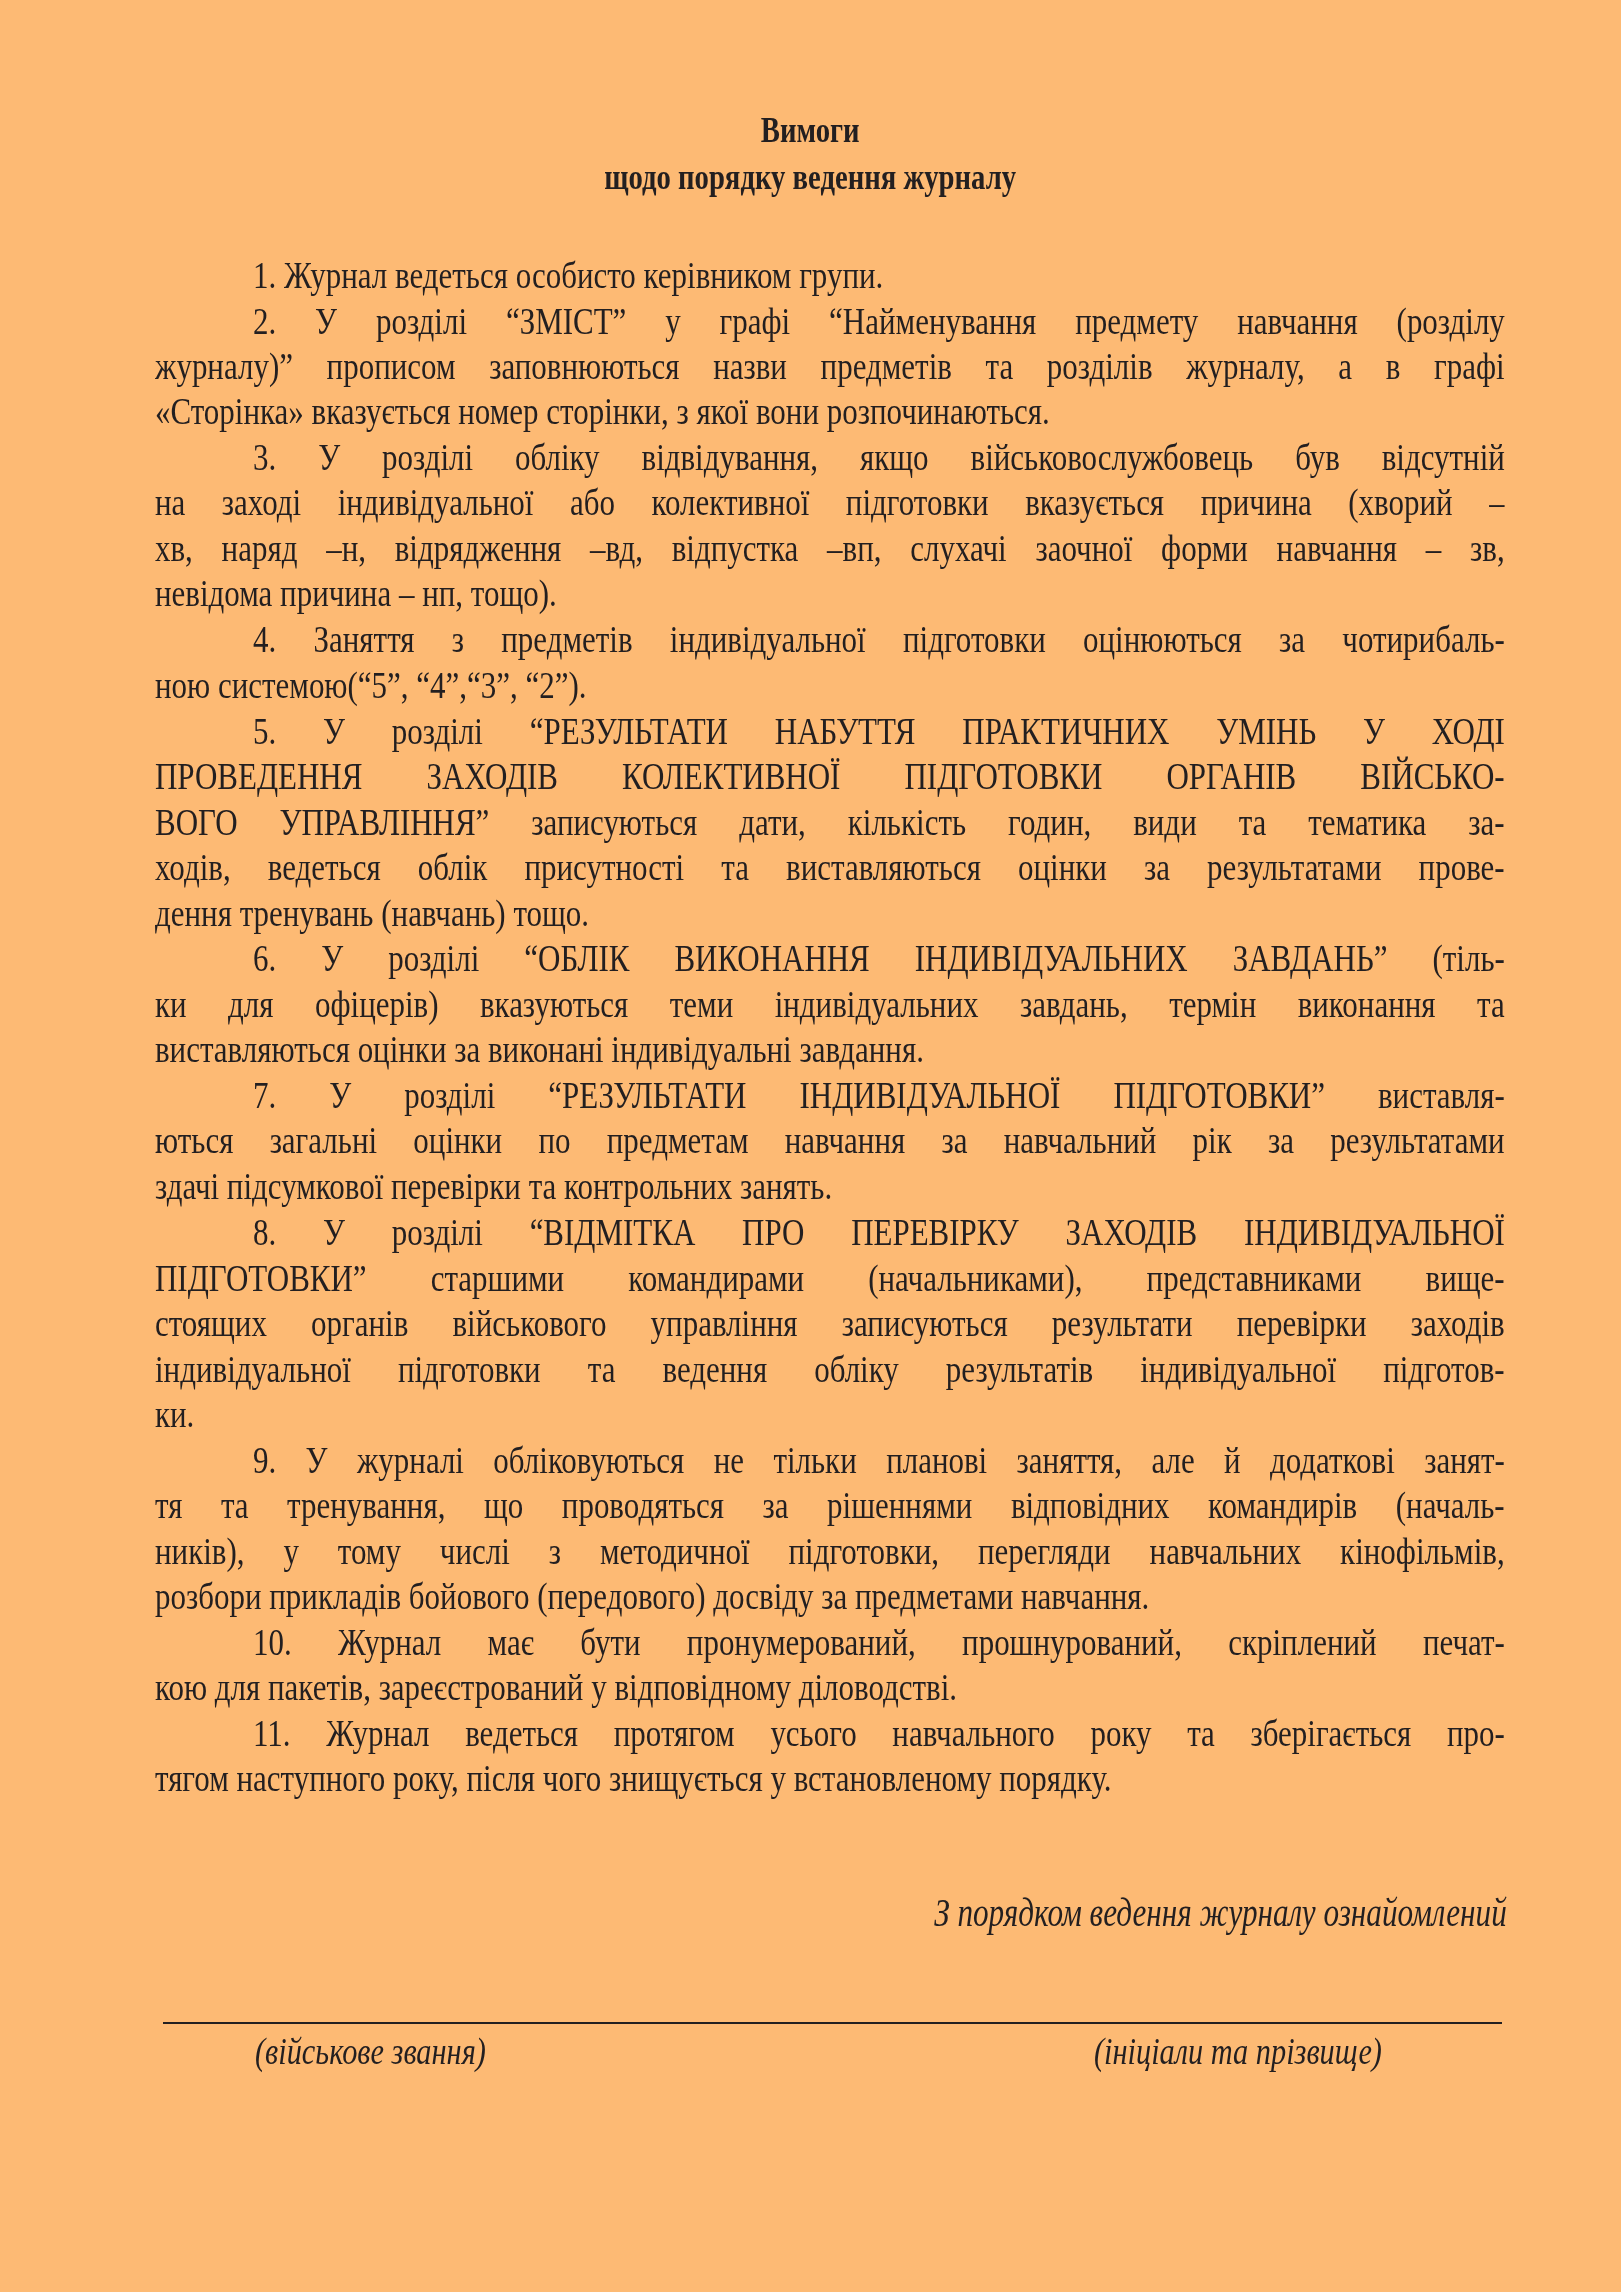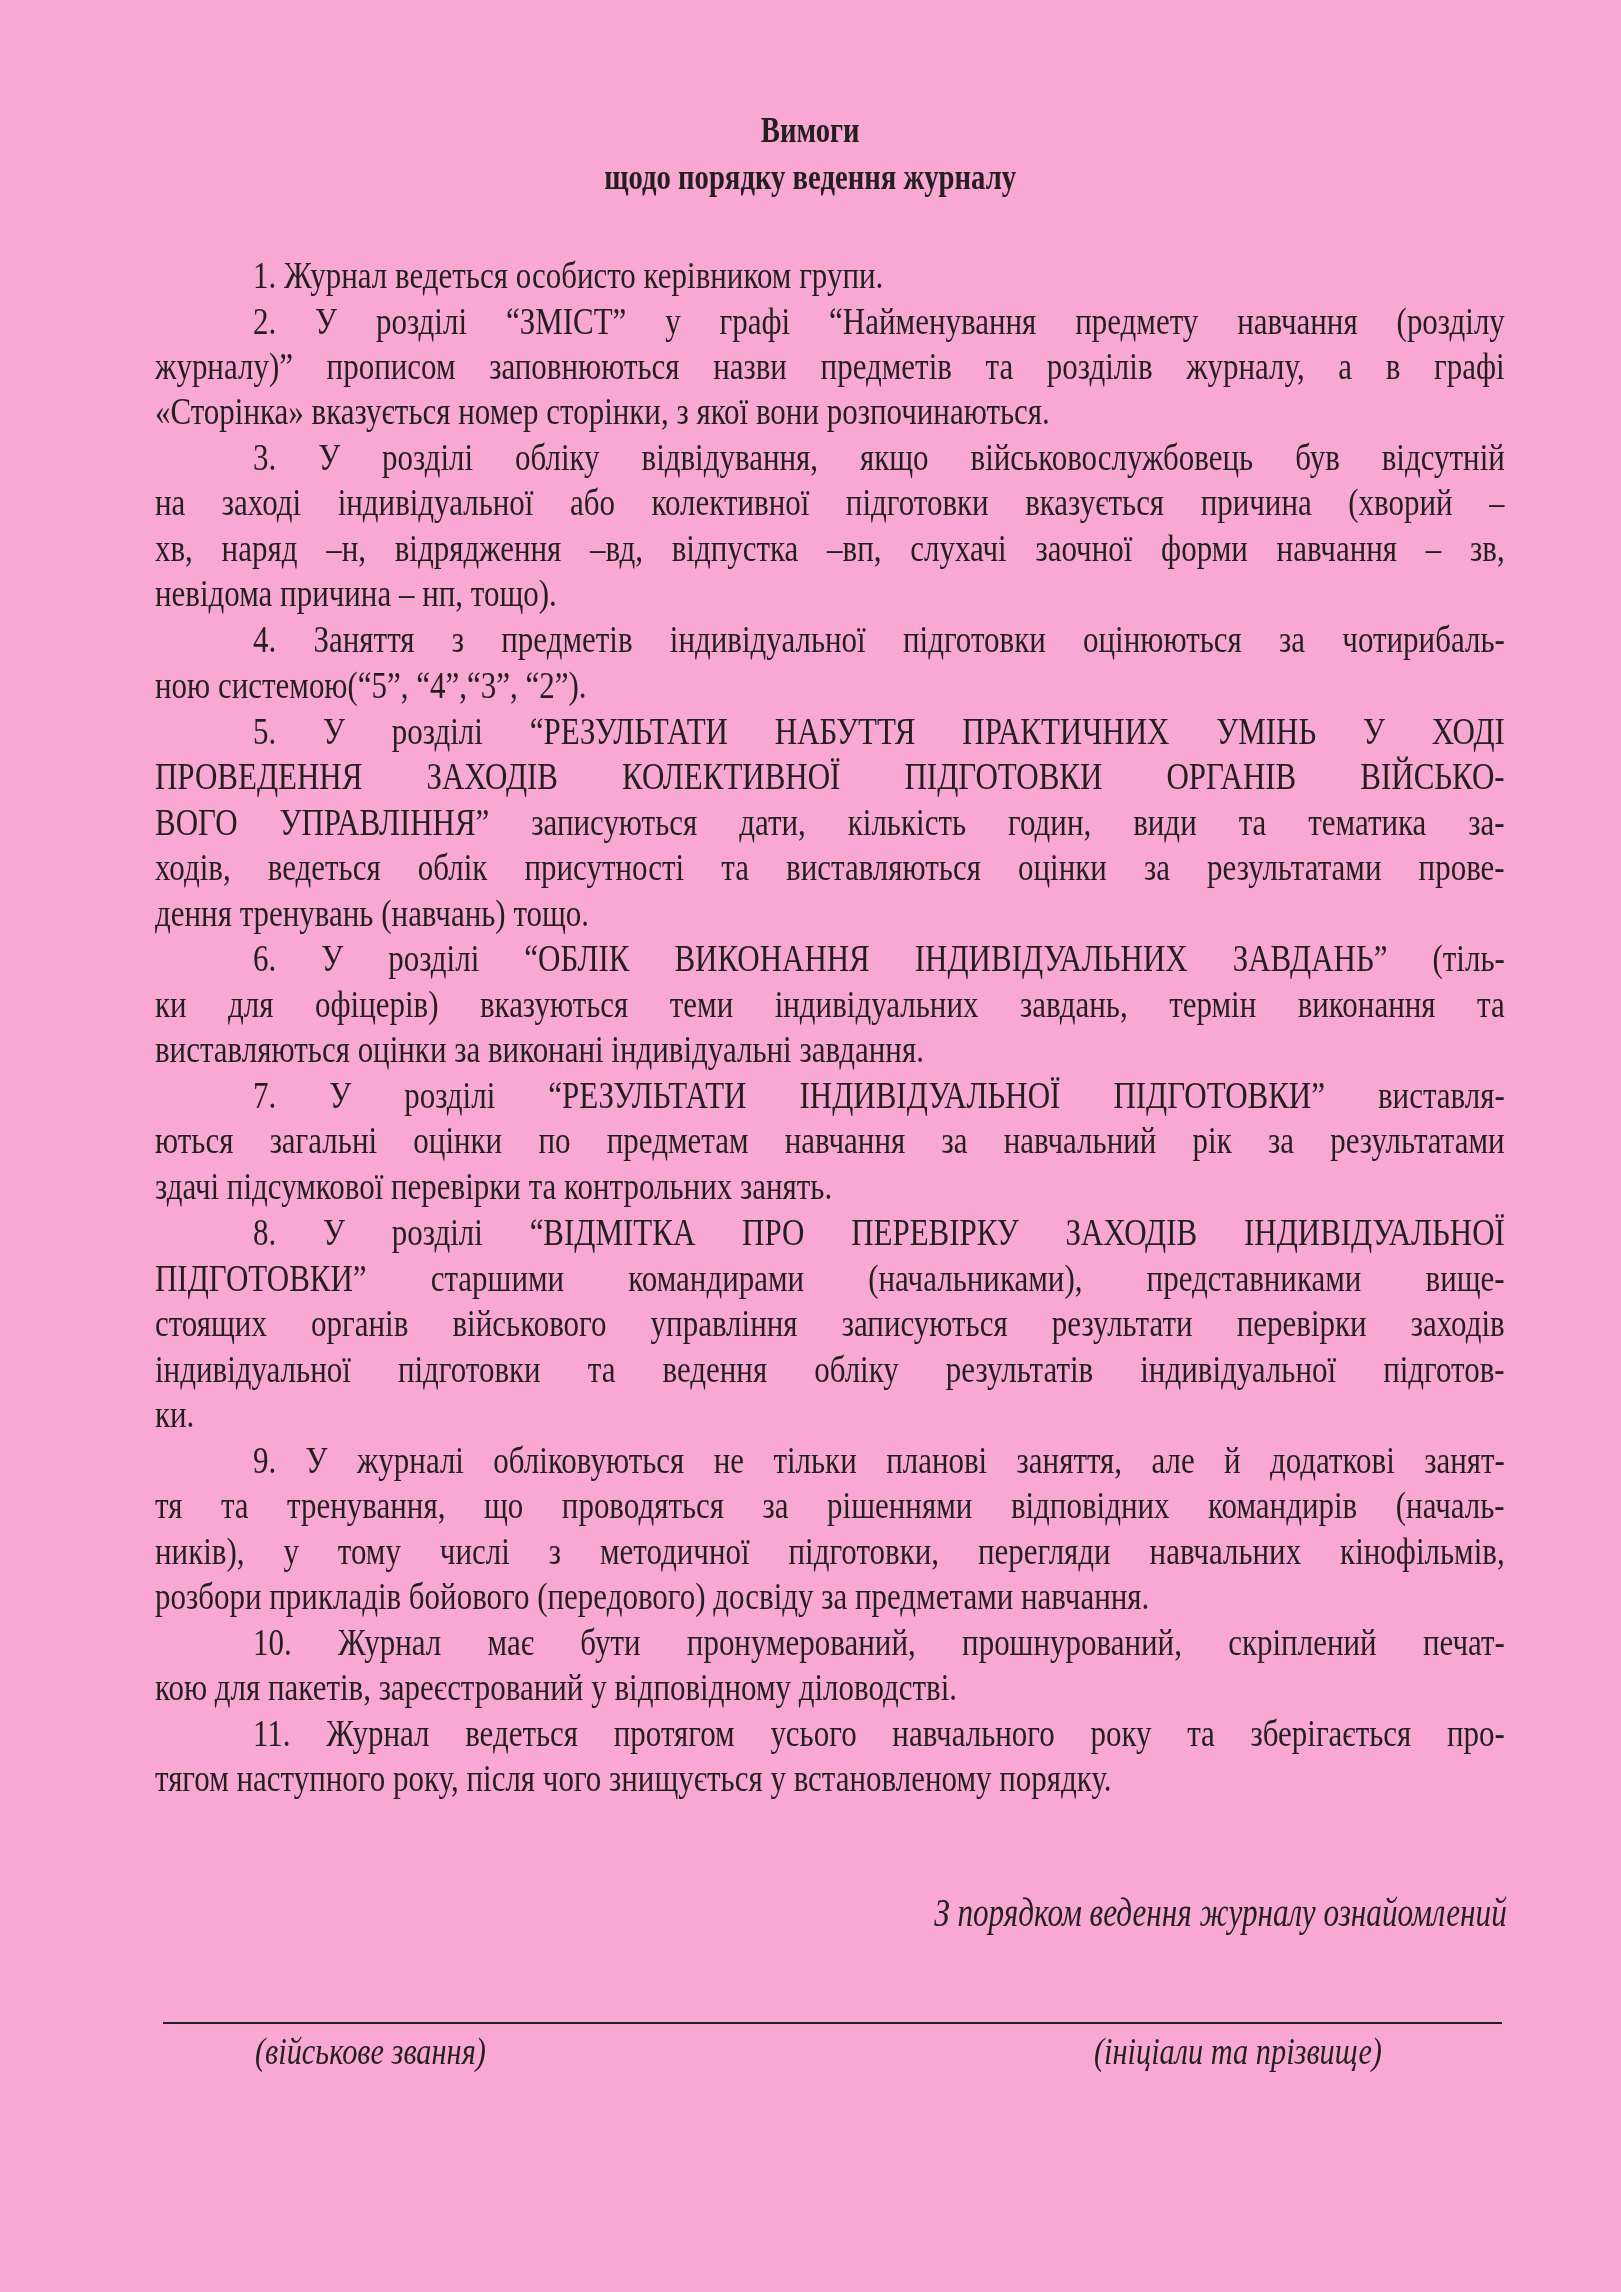--- a/index.html
+++ b/index.html
@@ -1,17 +1,17 @@
 <!DOCTYPE html>
 <html><head>
 <meta charset="utf-8">
 <style>
   html, body { margin: 0; padding: 0; background: #ffffff; }
   body { width: 1621px; height: 2293px; position: relative; overflow: hidden; color: #231f20; }
-  .page { position: absolute; left: 0; top: 0; width: 1621px; height: 2293px; background: #f9a8d4; }
+  .page { position: absolute; left: 0; top: 0; width: 1621px; height: 2293px; background: #fdba74; }
   .title, .subtitle {
     position: absolute; left: 0; width: 1621px; text-align: center;
     font-family: "Liberation Serif", serif; font-weight: bold; font-size: 35px;
     line-height: 1; white-space: nowrap;
   }
   .title span, .subtitle span { display: inline-block; transform: scaleX(0.82); transform-origin: center; }
   .title { top: 113px; }
   .subtitle { top: 160px; }
 
   .line {

